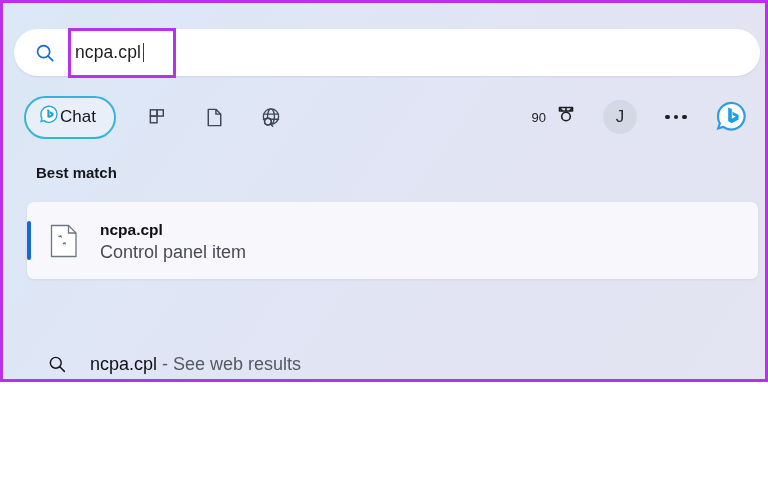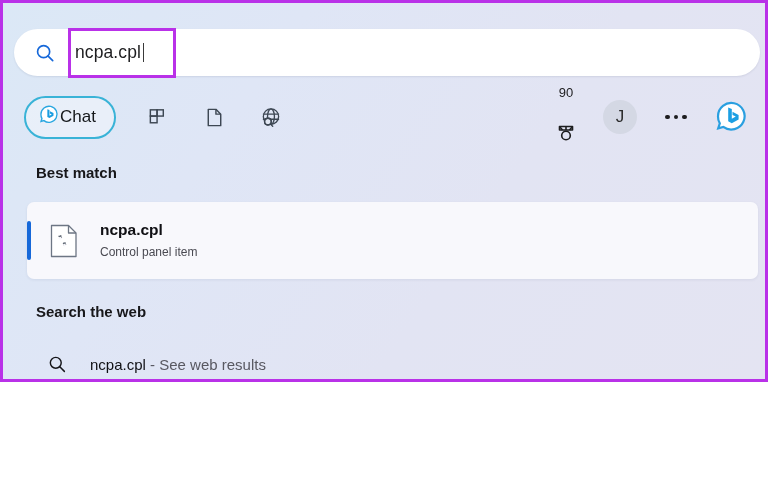--- a/index.html
+++ b/index.html
@@ -93,22 +93,21 @@
     justify-content: center;
   }
   #tool-apps  { margin-left: 30px; }
   #tool-doc   { margin-left: 30px; }
   #tool-web   { margin-left: 30px; }
 
   #rewards {
     margin-left: auto;
     display: flex;
     align-items: center;
-    gap: 22px;
-    flex-direction: column;
+    gap: 8px;
   }
   #rewards .count { font-size: 13px; color: #1d1d1f; }
 
   #avatar {
     margin-left: 25px;
     width: 34px; height: 34px;
     border-radius: 50%;
     background: #d4d8e4;
     display: flex;
     align-items: center;
@@ -164,37 +163,37 @@
   }
   #cpl-icon { margin-left: 22px; width: 30px; height: 34px; flex: none; }
   #best-match-text { margin-left: 21px; }
   #best-match-title {
     font-size: 15.5px;
     font-weight: bold;
     color: #101014;
     line-height: 20px;
   }
   #best-match-sub {
-    font-size: 12px;
+    font-size: 18px;
     color: #4a4a52;
     line-height: 20px;
     margin-top: 2px;
   }
 
   #web-result {
     position: absolute;
     left: 24px;
     top: 342px;
     width: 731px;
     height: 38px;
     display: flex;
     align-items: center;
   }
   #web-result-icon { margin-left: 20px; width: 21px; height: 21px; flex: none; }
-  #web-result-text { margin-left: 22px; font-size: 15px; color: #101014; }
+  #web-result-text { margin-left: 22px; font-size: 18px; color: #101014; }
   #web-result-suffix { color: #585861; }
 </style>
 </head>
 <body>
 
 <div id="frame">
 
   <div id="searchbar">
     <span id="search-icon">
       <svg viewBox="0 0 24 24" width="22" height="22" fill="none" stroke="#1668d9" stroke-width="1.8" stroke-linecap="round">
@@ -294,21 +293,20 @@
         </g>
       </svg>
     </span>
 
     <div id="best-match-text">
       <div id="best-match-title">ncpa.cpl</div>
       <div id="best-match-sub">Control panel item</div>
     </div>
   </div>
 
-  <div id="web-head" class="section-head">Search the web</div>
 
   <div id="web-result">
     <span id="web-result-icon">
       <svg viewBox="0 0 22 22" width="21" height="21" fill="none" stroke="#16161a" stroke-width="1.5" stroke-linecap="round">
         <circle cx="9.2" cy="9.2" r="5.7"></circle>
         <line x1="13.4" y1="13.4" x2="18.2" y2="18.2"></line>
       </svg>
     </span>
     <div id="web-result-text">
       <span>ncpa.cpl</span><span id="web-result-suffix"> - See web results</span>

